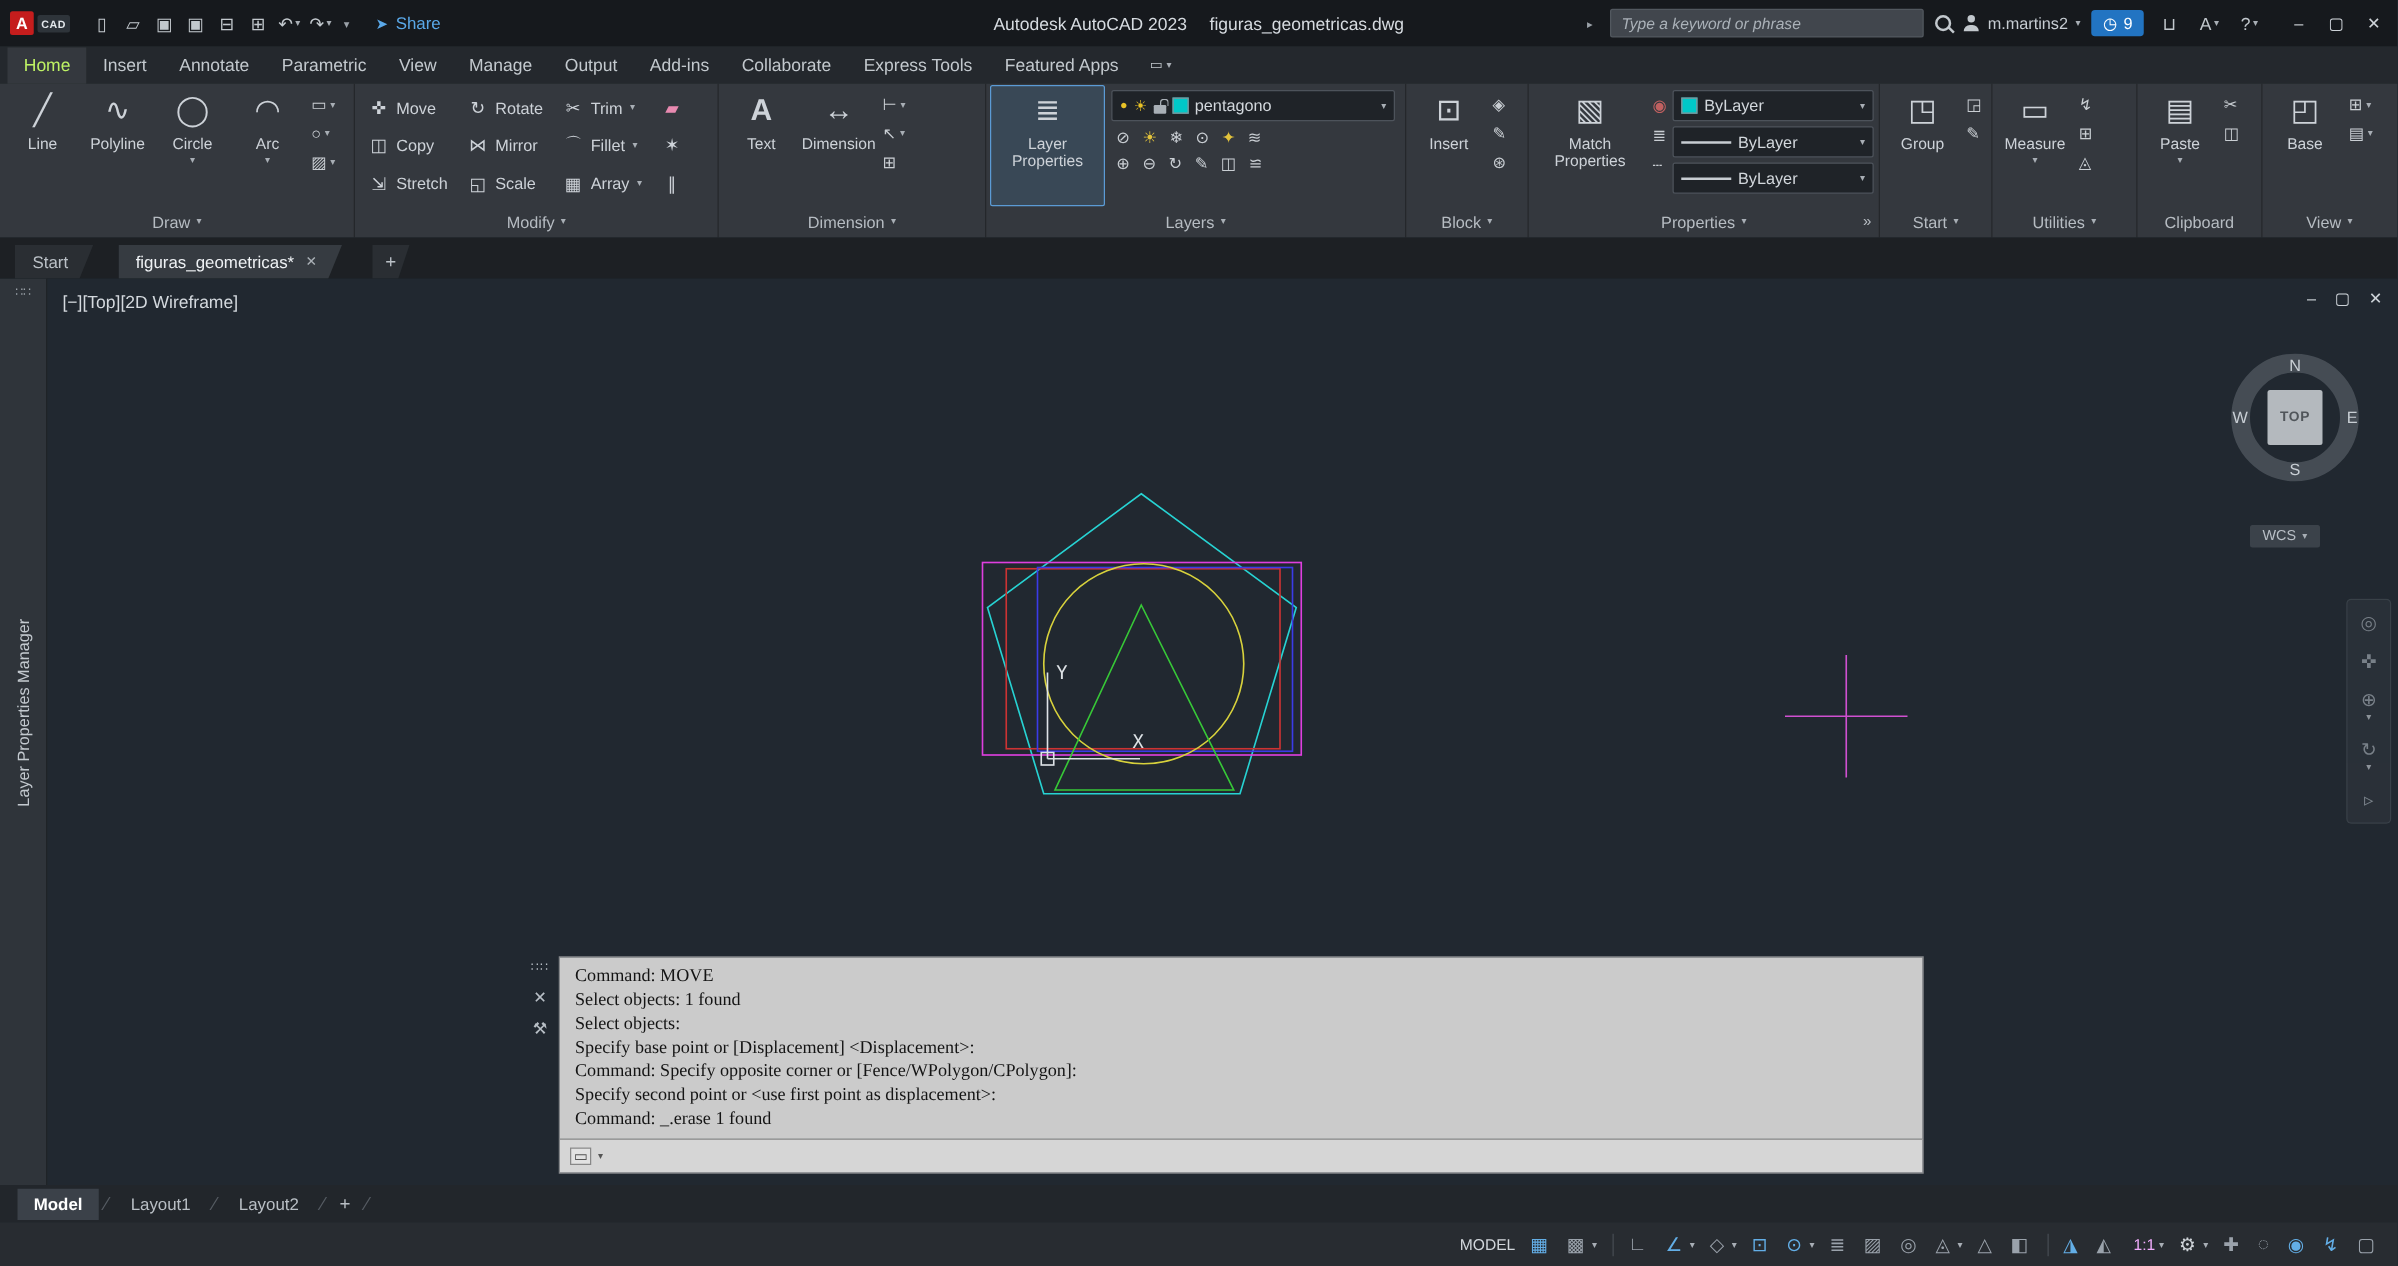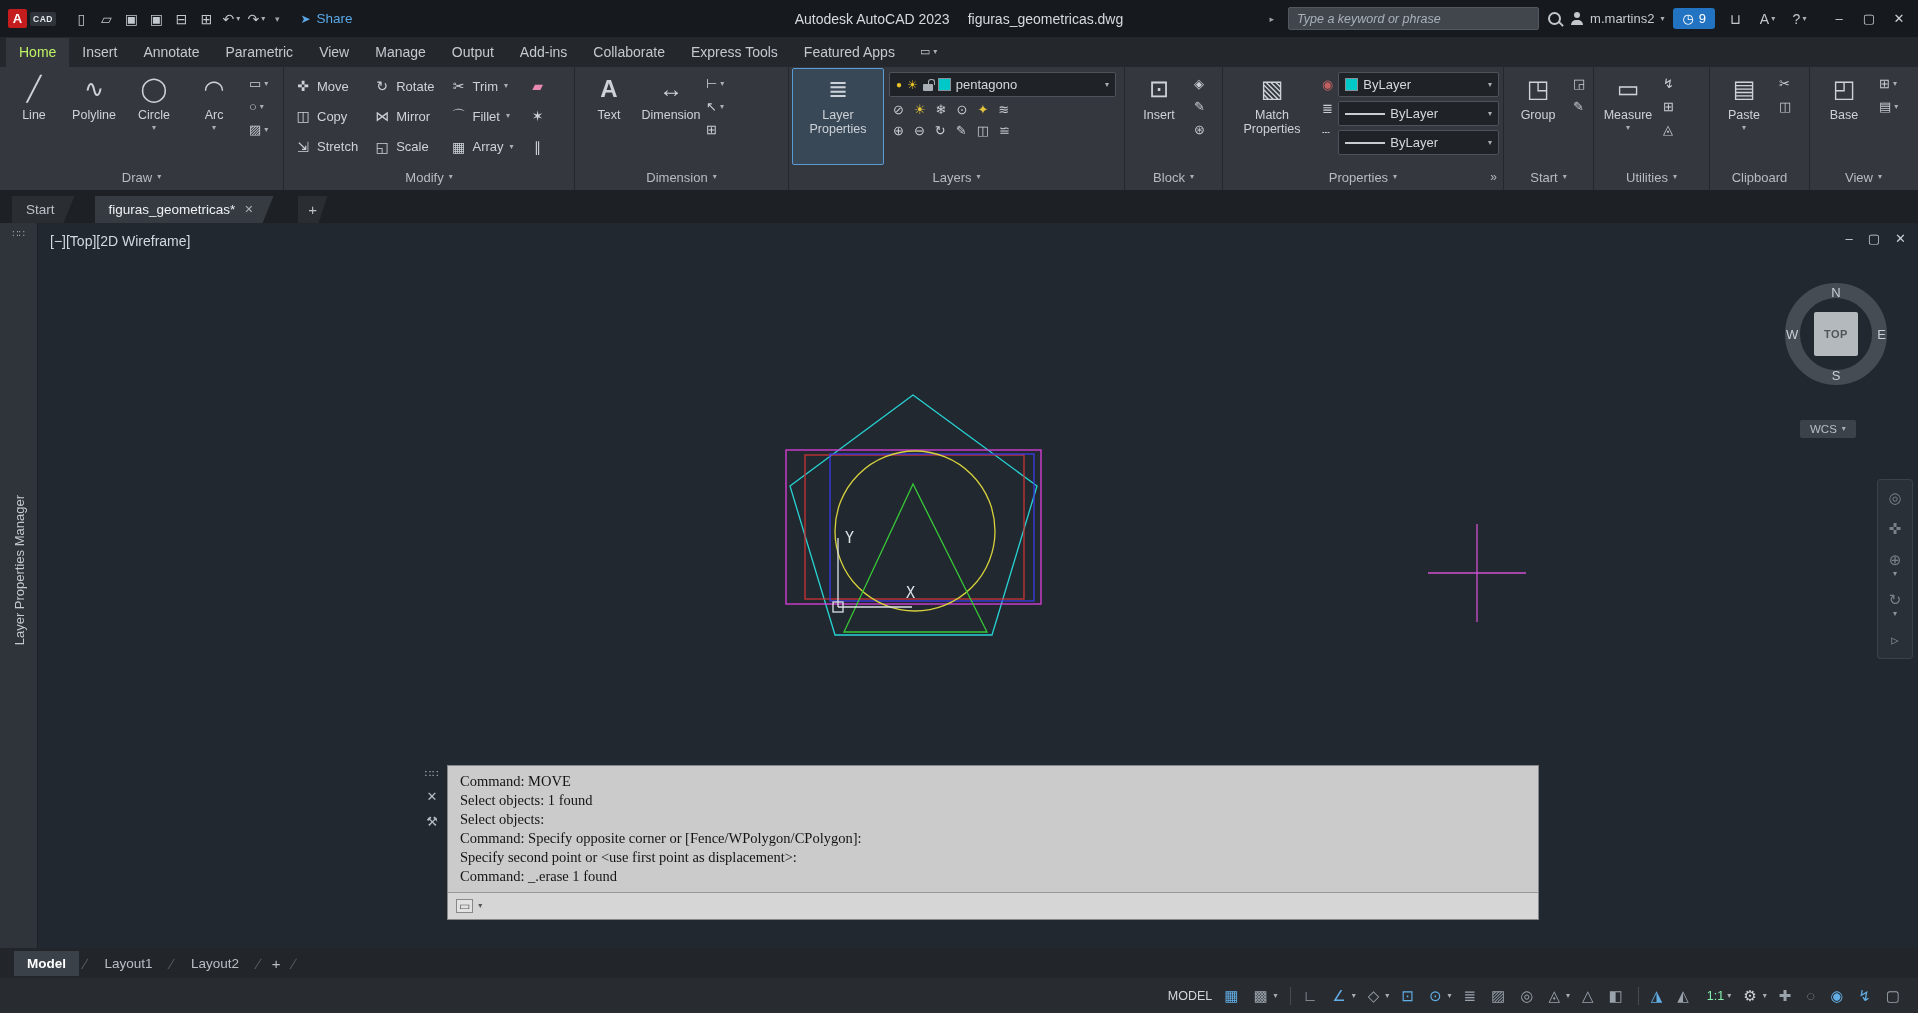--- a/index.html
+++ b/index.html
@@ -752,20 +752,21 @@
           <span class="gg">∷∷</span>
           <span>✕</span>
           <span>⚒</span>
         </div>
         <div class="cmd-main">
           <div class="cmd-history">
 
           <div class="cmd-line">Command: MOVE</div>
               <div class="cmd-line">Select objects: 1 found</div>
               <div class="cmd-line">Select objects:</div>
+              <div class="cmd-line">Specify base point or [Displacement] &lt;Displacement&gt;:</div>
               <div class="cmd-line">Command: Specify opposite corner or [Fence/WPolygon/CPolygon]:</div>
               <div class="cmd-line">Specify second point or &lt;use first point as displacement&gt;:</div>
               <div class="cmd-line">Command: _.erase 1 found</div>
             </div>
           <div class="cmd-input">
             <span class="cmd-badge">▭</span>
             <span class="caret">▾</span>
           </div>
         </div>
       </div>
@@ -865,21 +866,21 @@
         <span class="t" style="color: rgb(99, 174, 230);"></span>
       </span>
 
       <span class="sb-item">
         <span class="g" style="color: rgb(154, 162, 171);">◭</span>
         <span class="t" style="color: rgb(154, 162, 171);"></span>
       </span>
 
       <span class="sb-item">
         <span class="g" style="color: rgb(210, 215, 220);"></span>
-        <span class="t" style="color: #86efac;">1:1</span>
+        <span class="t" style="color: #f0abfc;">1:1</span>
         <span class="caret">▾</span>
       </span>
 
       <span class="sb-item">
         <span class="g" style="color: rgb(207, 212, 217);">⚙</span>
         <span class="t" style="color: rgb(207, 212, 217);"></span>
         <span class="caret">▾</span>
       </span>
 
       <span class="sb-item">

